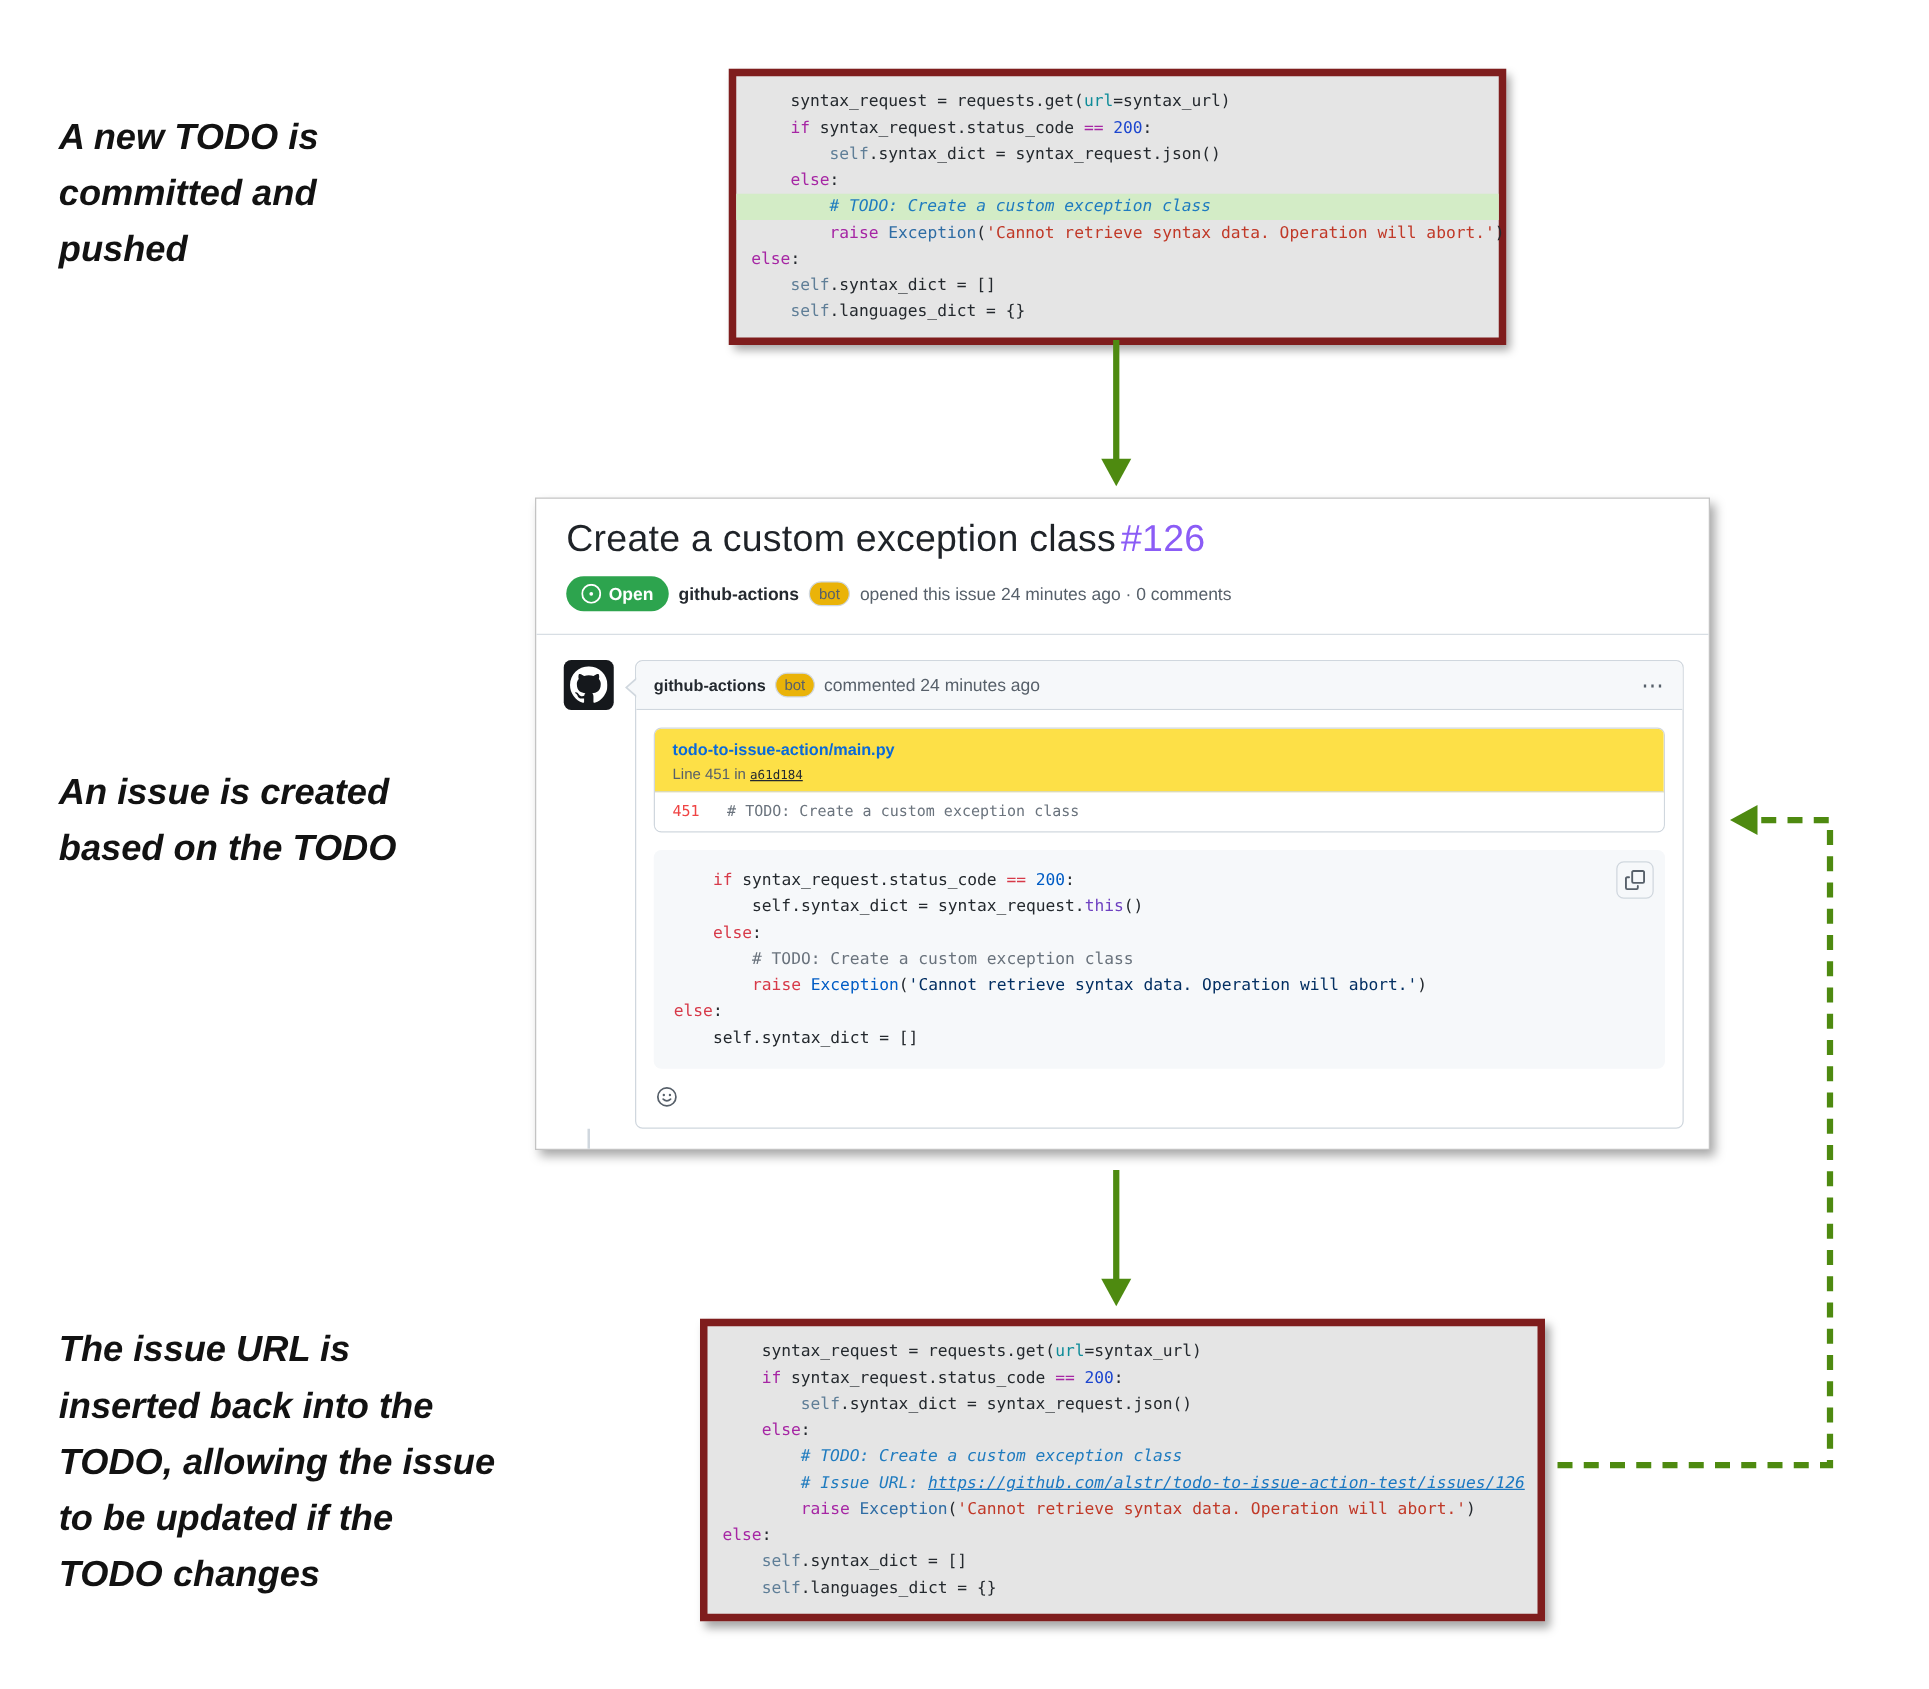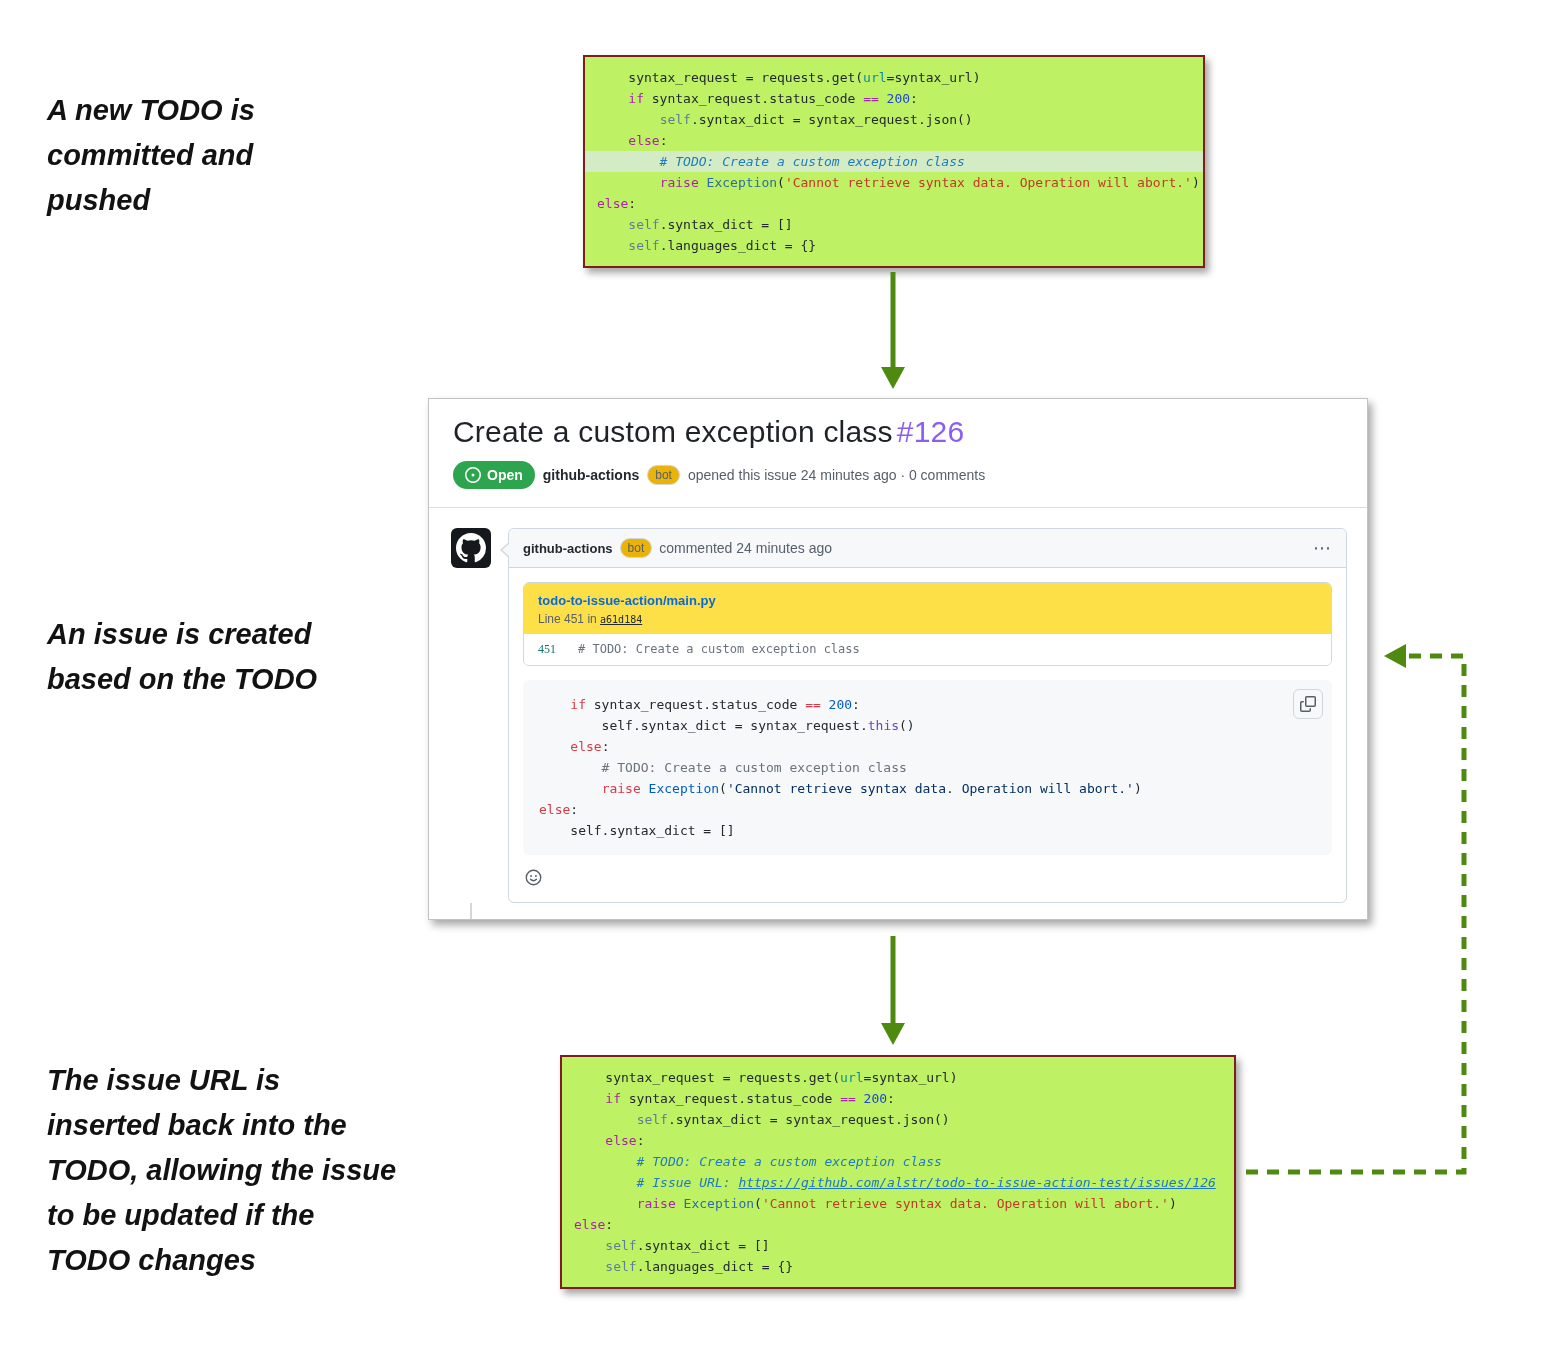--- a/index.html
+++ b/index.html
@@ -10,21 +10,21 @@
   }
   
   #arrows{position:absolute;left:0;top:0;width:1543px;height:1351px;pointer-events:none;z-index:4;}
   
   .ann{position:absolute;font:italic 700 29px/1.55 "Liberation Sans",sans-serif;color:#121212;z-index:2;}
   #ann1{left:47px;top:88px;width:252px;}
   #ann2{left:47px;top:612px;width:312px;}
   #ann3{left:47px;top:1058px;width:352px;}
   
   .codeblock{
-    position:absolute;background:#bef264;border:2px solid #7f1d1d;
+    position:absolute;background:#e5e5e5;border:6px solid #7f1d1d;
     box-shadow:4px 5px 7px rgba(0,0,0,.35);
     font:13px/21px "DejaVu Sans Mono",monospace;color:#24292e;
     padding:10px 12px;z-index:3;
   }
   #code-top{left:583px;top:55px;width:622px;}
   #code-bottom{left:560px;top:1055px;width:676px;}
   .cl{white-space:pre;}
   .cl.hl{background:var(--hl,#d3ecc6);margin:0 -12px;padding:0 12px;}
   .code-editor .tk-kw{color:#a626a4;}
   .code-editor .tk-num{color:#1c46cf;}
@@ -62,21 +62,21 @@
     border-radius:6px 6px 0 0;padding:9px 14px;font-size:13px;color:#57606a;}
   .comment-author{font-weight:700;color:#24292f;font-size:13px;cursor:pointer;}
   .kebab{margin-left:auto;color:#57606a;font-size:18px;line-height:1;cursor:pointer;letter-spacing:1px;}
   .comment-body{padding:14px;}
   .ref-card{border:1px solid #d0d7de;border-radius:6px;margin-bottom:14px;overflow:hidden;}
   .ref-header{background:#fde047;padding:8px 14px 7px;border-bottom:1px solid #d0d7de;}
   .ref-file{color:var(--link,#0969da);font-weight:700;font-size:13px;text-decoration:none;cursor:pointer;}
   .ref-line-info{font-size:12px;color:#57606a;margin-top:3px;}
   .ref-commit{font-family:"DejaVu Sans Mono",monospace;font-size:10px;color:#24292f;text-decoration:underline;cursor:pointer;}
   .ref-code{display:flex;gap:22px;padding:7px 14px;font:12px/17px "DejaVu Sans Mono",monospace;background:#fff;}
-  .ref-gutter{color:#0f766e;font-family:Liberation Serif, serif;}
+  .ref-gutter{color:#ef4444;}
   .ref-code-text{color:#6a737d;white-space:pre;}
   .gh-code-wrap{position:relative;}
   .gh-code{background:#f6f8fa;border-radius:6px;padding:14px 16px;
     font:13px/21px "DejaVu Sans Mono",monospace;color:#24292e;}
   .code-github .tk-kw{color:#d73a49;}
   .code-github .tk-num{color:#005cc5;}
   .code-github .tk-str{color:#032f62;}
   .code-github .tk-cm{color:#6a737d;}
   .code-github .tk-exc{color:#005cc5;}
   .code-github .tk-ent{color:#6f42c1;}

